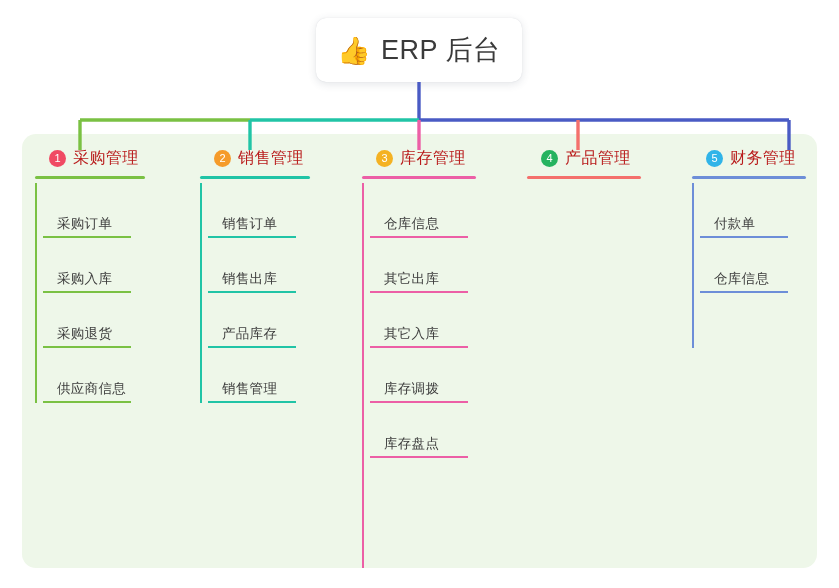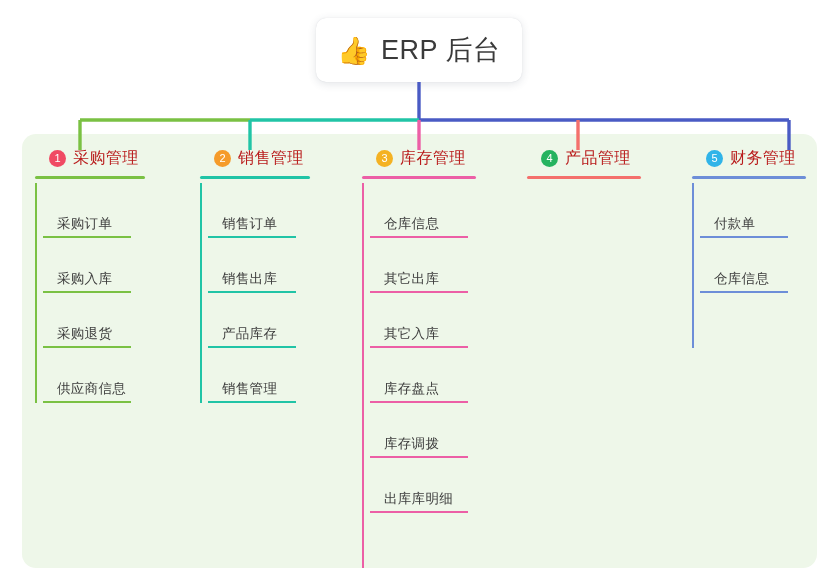--- a/index.html
+++ b/index.html
@@ -234,29 +234,25 @@
           </div>
           <div class="item">
             <span class="item-label">其它出库</span>
             <div class="item-rule" style="background: rgb(236, 95, 166); width: 98px;"></div>
           </div>
           <div class="item">
             <span class="item-label">其它入库</span>
             <div class="item-rule" style="background: rgb(236, 95, 166); width: 98px;"></div>
           </div>
           <div class="item">
+            <span class="item-label">库存调拨</span>
+            <div class="item-rule" style="background: rgb(236, 95, 166); width: 98px;"></div>
+          </div>
+          <div class="item">
             <span class="item-label">库存盘点</span>
-            <div class="item-rule" style="background: rgb(236, 95, 166); width: 98px;"></div>
-          </div>
-          <div class="item">
-            <span class="item-label">库存调拨</span>
-            <div class="item-rule" style="background: rgb(236, 95, 166); width: 98px;"></div>
-          </div>
-          <div class="item">
-            <span class="item-label">出库库明细</span>
             <div class="item-rule" style="background: rgb(236, 95, 166); width: 98px;"></div>
           </div>
         </div>
       </div>
       <div class="col" style="left: 527px;">
         <div class="col-head">
           <span class="badge" style="background: rgb(37, 179, 95);">4</span>
           <span class="col-title">产品管理</span>
         </div>
         <div class="col-rule" style="background: rgb(244, 112, 108); width: 114px;"></div>

